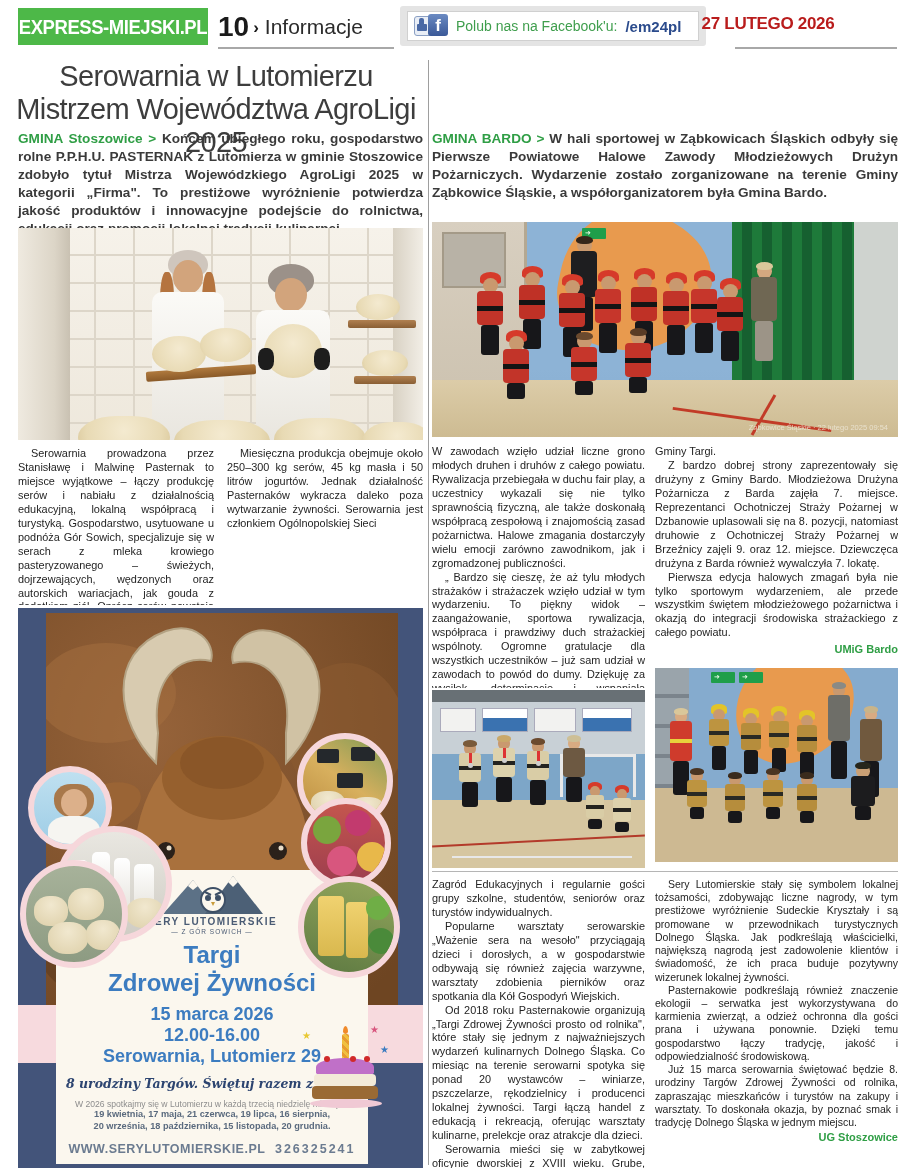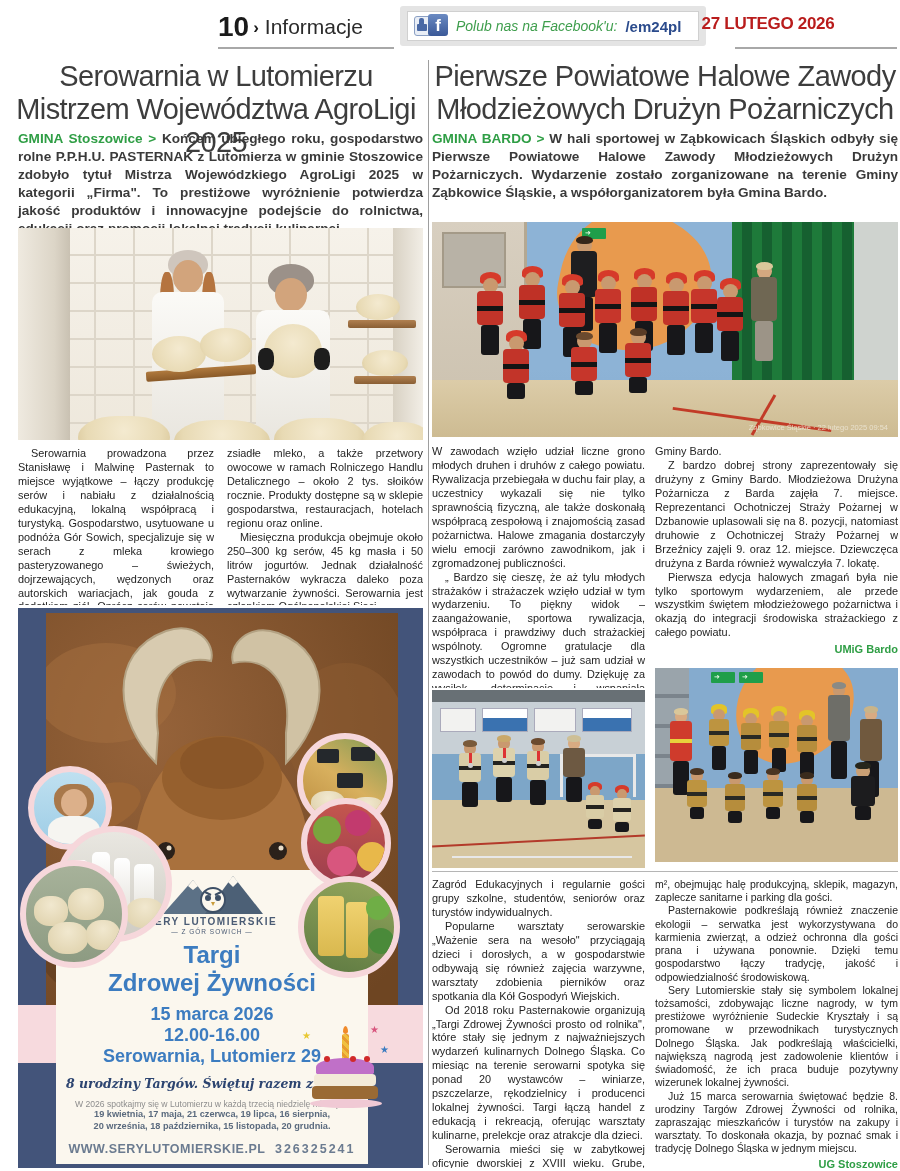--- a/index.html
+++ b/index.html
@@ -21,21 +21,21 @@
   .fbinner{background:#fff;border:1px solid #d0d0d0;width:292px;height:30px;display:flex;
     align-items:center;gap:8px;padding-left:6px;box-sizing:border-box;}
   .fbicon{position:relative;width:34px;height:24px;}
   .fbicon .thumbbox{position:absolute;left:0;top:2px;width:18px;height:18px;background:#e9eef6;
     border:1px solid #8ba0c4;border-radius:3px;}
   .fbicon .thumb-up{position:absolute;left:5px;top:4px;width:5px;height:8px;background:#4a69a5;border-radius:2px 2px 0 0;}
   .fbicon .thumb-fist{position:absolute;left:3px;top:10px;width:10px;height:7px;background:#4a69a5;border-radius:1px;}
   .fbicon .fbox{position:absolute;left:14px;top:0;width:20px;height:22px;
     background:linear-gradient(#6a8ac2,#3b5998);border-radius:3px;color:#fff;font-weight:bold;
     font-size:17px;text-align:center;line-height:24px;}
-  .fbtext{font-size:14px;color:#3f9e4d;font-style:italic;}
+  .fbtext{font-size:14px;color:#3f9e4d;}
   .fbhandle{font-size:15px;font-weight:bold;color:#2b4b8c;}
   .dateline{left:640px;top:14px;width:256px;text-align:center;font-size:17px;font-weight:bold;
     color:#b91c1c;letter-spacing:-.3px;}
 
   
   .headline{font-size:29px;color:#3d3d3d;text-align:center;line-height:1.13;letter-spacing:-.6px;}
   .lead{font-size:13.6px;font-weight:bold;color:#3a3a3a;text-align:justify;line-height:1.33;margin:0;}
   .tag{color:#2f9e45;}
   .body-col{font-size:10.9px;line-height:1.28;text-align:justify;color:#242424;overflow:hidden;}
   .body-col p{margin:0;text-indent:13px;}
@@ -138,20 +138,23 @@
   .cake .low{position:absolute;left:2px;top:58px;width:66px;height:13px;background:#9a6a34;border-radius:4px;}
   .cake .base{position:absolute;left:0;top:71px;width:72px;height:9px;background:#f0c9d4;border-radius:50%;}
   .cake .cherry{position:absolute;width:6px;height:6px;background:#d02a2a;border-radius:50%;top:28px;}
   .star{position:absolute;font-size:10px;}
 </style>
 </head>
 <body>
 
 <div class="page">
 
+  <div class="abs masthead">
+    <span>EXPRESS-MIEJSKI.PL</span>
+  </div>
   <div class="abs pagehead">
     <span class="num">10</span>
     <span class="mark">›</span>
     <span class="sec">Informacje</span>
   </div>
   <div class="abs rule-h" style="left:218px;top:47px;width:176px;"></div>
 
   <div class="abs fbbar">
     <div class="fbinner">
       <div class="fbicon">
@@ -203,21 +206,20 @@
     <div class="wheel flat" style="left:60px;top:188px;width:92px;height:42px;"></div>
     <div class="wheel flat" style="left:156px;top:192px;width:96px;height:42px;"></div>
     <div class="wheel flat" style="left:256px;top:190px;width:92px;height:42px;"></div>
     <div class="wheel flat" style="left:344px;top:194px;width:70px;height:40px;"></div>
   </div>
 
   <div class="abs body-col" style="left:18px;top:447px;width:196px;height:158px;">
     <p>Serowarnia prowadzona przez Stanisławę i Malwinę Pasternak to miejsce wyjątkowe – łączy produkcję serów i nabiału z działalnością edukacyjną, lokalną współpracą i turystyką. Gospodarstwo, usytuowane u podnóża Gór Sowich, specjalizuje się w serach z mleka krowiego pasteryzowanego – świeżych, dojrzewających, wędzonych oraz autorskich wariacjach, jak gouda z dodatkiem ziół. Oprócz serów powstają tu masło, jogurty, maślanka,</p>
   </div>
   <div class="abs body-col" style="left:227px;top:447px;width:196px;height:158px;">
-    <p class="ni">zsiadłe mleko, a także przetwory owocowe w ramach Rolniczego Handlu Detalicznego – około 2 tys. słoików rocznie. Produkty dostępne są w sklepie gospodarstwa, restauracjach, hotelach regionu oraz online.</p>
     <p>Miesięczna produkcja obejmuje około 250–300 kg serów, 45 kg masła i 50 litrów jogurtów. Jednak działalność Pasternaków wykracza daleko poza wytwarzanie żywności. Serowarnia jest członkiem Ogólnopolskiej Sieci</p>
   </div>
 
   <div class="abs ad">
     <div class="ad-cowwrap">
       <svg width="352" height="400" viewBox="0 0 352 400">
         <defs>
           <radialGradient id="bg1" cx="30%" cy="30%" r="90%">
             <stop offset="0" stop-color="#96633a"></stop>
               <stop offset="1" stop-color="#6e4522"></stop>
@@ -337,21 +339,20 @@
         <div class="cherry" style="left:54px;"></div>
       <div class="mid"></div>
         <div class="low"></div>
         <div class="base"></div>
       <span class="star" style="left:-8px;top:2px;color:#e8c832;">★</span>
       <span class="star" style="left:60px;top:-4px;color:#d8567e;">★</span>
       <span class="star" style="left:70px;top:16px;color:#3c7cc0;">★</span>
     </div>
   </div>
 
-  <div class="abs headline" style="left:434px;top:60px;width:462px;">Pierwsze Powiatowe Halowe Zawody Młodzieżowych Drużyn Pożarniczych</div>
   <p class="abs lead" style="left:432px;top:130px;width:466px;">
     <span class="tag">GMINA BARDO &gt;</span>
     <span>W hali sportowej w Ząbkowicach Śląskich odbyły się Pierwsze Powiatowe Halowe Zawody Młodzieżowych Drużyn Pożarniczych. Wydarzenie zostało zorganizowane na terenie Gminy Ząbkowice Śląskie, a współorganizatorem była Gmina Bardo.</span>
   </p>
 
   <div class="abs photo photo-fire1" id="fire1">
     <div class="f1-door">
         <div class="f1-win"></div>
       </div>
     <div class="f1-orange"></div>
@@ -463,21 +464,21 @@
         <div style="position: absolute; left: 12.64px; top: 47px; width: 18.72px; height: 16px; background: rgb(23, 23, 26); border-radius: 3px;"></div>
       </div>
       <div class="watermark">Ząbkowice Śląskie · 22 lutego 2025 09:54</div>
     </div>
 
   <div class="abs body-col" style="left:432px;top:445px;width:213px;height:243px;">
     <p class="ni">W zawodach wzięło udział liczne grono młodych druhen i druhów z całego powiatu. Rywalizacja przebiegała w duchu fair play, a uczestnicy wykazali się nie tylko sprawnością fizyczną, ale także doskonałą współpracą zespołową i znajomością zasad pożarnictwa. Halowe zmagania dostarczyły wielu emocji zarówno zawodnikom, jak i zgromadzonej publiczności.</p>
     <p>„ Bardzo się cieszę, że aż tylu młodych strażaków i strażaczek wzięło udział w tym wydarzeniu. To piękny widok – zaangażowanie, sportowa rywalizacja, współpraca i prawdziwy duch strażackiej wspólnoty. Ogromne gratulacje dla wszystkich uczestników – już sam udział w zawodach to powód do dumy. Dziękuję za wysiłek, determinację i wspaniałą atmosferę"– podkreśliła Marta Ptasińska Burmistrz Miasta i</p>
   </div>
   <div class="abs body-col" style="left:655px;top:445px;width:243px;height:222px;">
-    <p class="ni">Gminy Bardo.</p>
+    <p class="ni">Gminy Targi.</p>
     <p>Z bardzo dobrej strony zaprezentowały się drużyny z Gminy Bardo. Młodzieżowa Drużyna Pożarnicza z Barda zajęła 7. miejsce. Reprezentanci Ochotniczej Straży Pożarnej w Dzbanowie uplasowali się na 8. pozycji, natomiast druhowie z Ochotniczej Straży Pożarnej w Brzeźnicy zajęli 9. oraz 12. miejsce. Dziewczęca drużyna z Barda również wywalczyła 7. lokatę.</p>
     <p>Pierwsza edycja halowych zmagań była nie tylko sportowym wydarzeniem, ale przede wszystkim świętem młodzieżowego pożarnictwa i okazją do integracji środowiska strażackiego z całego powiatu.</p>
     <div class="sig">UMiG Bardo</div>
   </div>
 
   <div class="abs photo photo-fire2" id="fire2">
     <div class="f2-beam"></div>
     <div class="banner" style="left:8px;width:34px;"></div>
     <div class="banner b2" style="left:50px;width:44px;"></div>
     <div class="banner" style="left:102px;width:40px;"></div>
@@ -638,20 +639,19 @@
 
   <div class="abs" style="left:432px;top:871px;width:466px;height:1px;background:#b5b5b5;"></div>
 
   <div class="abs body-col" style="left:432px;top:878px;width:213px;height:290px;">
     <p class="ni">Zagród Edukacyjnych i regularnie gości grupy szkolne, studentów, seniorów oraz turystów indywidualnych.</p>
     <p>Popularne warsztaty serowarskie „Ważenie sera na wesoło" przyciągają dzieci i dorosłych, a w gospodarstwie odbywają się również zajęcia warzywne, warsztaty zdobienia pierników oraz spotkania dla Kół Gospodyń Wiejskich.</p>
     <p>Od 2018 roku Pasternakowie organizują „Targi Zdrowej Żywności prosto od rolnika", które stały się jednym z najważniejszych wydarzeń kulinarnych Dolnego Śląska. Co miesiąc na terenie serowarni spotyka się ponad 20 wystawców – winiarze, pszczelarze, rękodzielnicy i producenci lokalnej żywności. Targi łączą handel z edukacją i rekreacją, oferując warsztaty kulinarne, prelekcje oraz atrakcje dla dzieci.</p>
     <p>Serowarnia mieści się w zabytkowej oficynie dworskiej z XVIII wieku. Grube, półtorametrowe mury zapewniają naturalny chłód potrzebny w procesie dojrzewania serów. Całość zajmuje 50</p>
   </div>
   <div class="abs body-col" style="left:655px;top:878px;width:243px;height:290px;font-size:10.5px;line-height:1.26;">
-    <p class="ni">m², obejmując halę produkcyjną, sklepik, magazyn, zaplecze sanitarne i parking dla gości.</p>
+    <p>Sery Lutomierskie stały się symbolem lokalnej tożsamości, zdobywając liczne nagrody, w tym prestiżowe wyróżnienie Sudeckie Kryształy i są promowane w przewodnikach turystycznych Dolnego Śląska. Jak podkreślają właścicielki, największą nagrodą jest zadowolenie klientów i świadomość, że ich praca buduje pozytywny wizerunek lokalnej żywności.</p>
     <p>Pasternakowie podkreślają również znaczenie ekologii – serwatka jest wykorzystywana do karmienia zwierząt, a odzież ochronna dla gości prana i używana ponownie. Dzięki temu gospodarstwo łączy tradycję, jakość i odpowiedzialność środowiskową.</p>
-    <p>Sery Lutomierskie stały się symbolem lokalnej tożsamości, zdobywając liczne nagrody, w tym prestiżowe wyróżnienie Sudeckie Kryształy i są promowane w przewodnikach turystycznych Dolnego Śląska. Jak podkreślają właścicielki, największą nagrodą jest zadowolenie klientów i świadomość, że ich praca buduje pozytywny wizerunek lokalnej żywności.</p>
     <p>Już 15 marca serowarnia świętować będzie 8. urodziny Targów Zdrowej Żywności od rolnika, zapraszając mieszkańców i turystów na zakupy i warsztaty. To doskonała okazja, by poznać smak i tradycję Dolnego Śląska w jednym miejscu.</p>
     <div class="sig">UG Stoszowice</div>
   </div>
 
 </div>
 
 </body></html>

